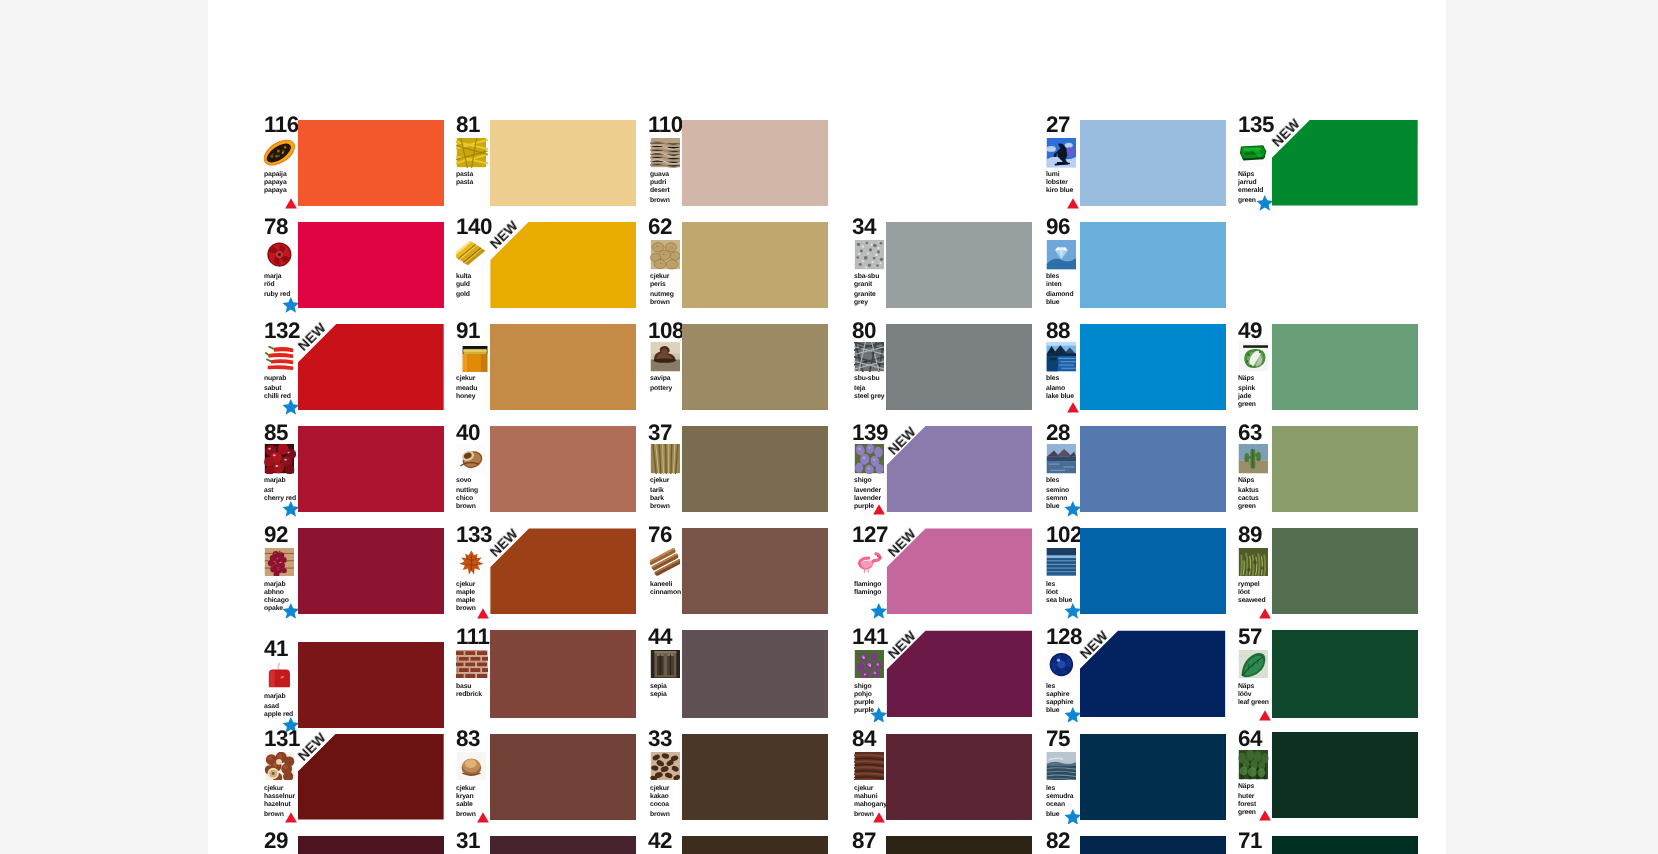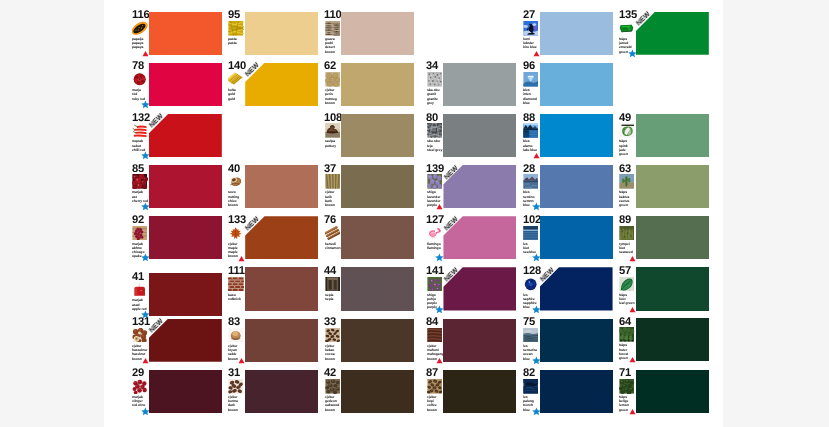--- a/index.html
+++ b/index.html
@@ -15,21 +15,21 @@
     position:absolute;left:104px;top:0;width:619px;height:427px;
     background:#ffffff;
   }
   #pagetitle{
     position:absolute;left:196px;top:-7.4px;
     will-change:transform;transform:translate3d(0,0,0);
     font-size:8px;font-weight:bold;color:#e7e7ee;
     letter-spacing:1.2px;white-space:nowrap;
   }
   .grid{position:absolute;left:0;top:0;width:618px;height:427px;}
-  .cell{position:absolute;width:96px;height:51px;}
+  .cell{position:absolute;width:96px;height:51px;margin-top:48px;}
   .num{
     position:absolute;left:0;top:-0.3px;
     will-change:transform;transform:translate3d(0,0,0);
     font-size:11.2px;font-weight:bold;color:#141414;
     letter-spacing:-0.2px;line-height:9.6px;
   }
   .thumb{position:absolute;left:0.2px;top:9.4px;width:15.4px;height:14.6px;overflow:hidden;}
   .thumb svg{display:block;width:15.4px;height:14.6px;}
   .lines{position:absolute;left:0.3px;top:25.4px;width:20px;}
   .lines div{
@@ -84,21 +84,21 @@
           <div>papaya</div>
         </div>
         <div class="mark">
           <svg viewBox="0 0 10 10" width="7" height="7">
             <path d="M5 1.6 L9.2 9.0 L0.8 9.0Z" fill="#E8152A"></path>
           </svg>
         </div>
         <div class="sw" style="background:#F3582C"></div>
       </div>
 <div class="cell" style="left:124.20px;top:11.60px">
-        <div class="num">95</div>
+        <div class="num">81</div>
         <div class="thumb">
           <svg viewBox="0 0 16 16">
             <rect width="16" height="16" fill="#caa70c"></rect>
 <g stroke="#e8c92c" stroke-width="1.1">
 <path d="M-1 2 L17 6"></path>
               <path d="M-1 6 L17 1"></path>
               <path d="M-1 10 L17 14"></path>
               <path d="M-1 14 L17 9"></path>
             </g>
 <g stroke="#9b7c06" stroke-width=".7" opacity=".8">
@@ -378,20 +378,40 @@
           <div>sabut</div>
           <div>chilli red</div>
         </div>
         <div class="mark markstar">
           <svg viewBox="0 0 10 10" width="8.8" height="8.8">
             <path d="M5 0.5 L6.38 3.62 L9.76 3.94 L7.2 6.2 L7.96 9.5 L5 7.72 L2.04 9.5 L2.8 6.2 L0.24 3.94 L3.62 3.62Z" fill="#0F87D0"></path>
           </svg>
         </div>
         <div class="sw swnew" style="background:#C81118"></div>
         <div class="badge">NEW</div>
+      </div>
+<div class="cell" style="left:124.20px;top:113.90px">
+        <div class="num">91</div>
+        <div class="thumb">
+          <svg viewBox="0 0 16 16">
+            <rect width="16" height="16" fill="#fbfaf8"></rect>
+<rect x="3.2" y="2.2" width="13.6" height="4.4" fill="#121212"></rect>
+<rect x="3.6" y="3.8" width="12.8" height="3.6" fill="#cbb43a"></rect>
+<rect x="3.6" y="4.4" width="12.8" height="1.0" fill="#e6d57a" opacity=".8"></rect>
+<rect x="3.2" y="6.6" width="13.6" height="9.8" fill="#e08a0a"></rect>
+<rect x="3.2" y="6.6" width="2.4" height="9.8" fill="#f0a52a" opacity=".7"></rect>
+<rect x="13.2" y="6.6" width="3.6" height="9.8" fill="#b86c04" opacity=".55"></rect>
+          </svg>
+        </div>
+        <div class="lines">
+          <div>cjekur</div>
+          <div>meadu</div>
+          <div>honey</div>
+        </div>
+        <div class="sw" style="background:#C48B47"></div>
       </div>
 <div class="cell" style="left:220.45px;top:113.90px">
         <div class="num">108</div>
         <div class="thumb">
           <svg viewBox="0 0 16 16">
             <rect width="16" height="16" fill="#cfc3ad"></rect>
 <rect y="0" width="16" height="6.4" fill="#ddd2bd"></rect>
 <rect y="9.6" width="16" height="6.4" fill="#8a7c64"></rect>
 <path d="M1.6 10.4 Q1.6 6 5.2 5.2 Q4.2 3.2 6.4 2.4 Q8.8 1.8 10.0 3.6 Q11.0 5.2 9.4 6.2 Q13.8 7.0 13.6 10.4Z" fill="#4a2e1c"></path>
 <path d="M3.0 10.0 Q3.0 6.6 6.0 6.0 Q5.2 4.4 6.8 3.8 Q8.6 3.4 9.2 4.8 Q9.8 6.0 8.6 6.8 Q12.2 7.6 12.0 10.0Z" fill="#6e4630"></path>

